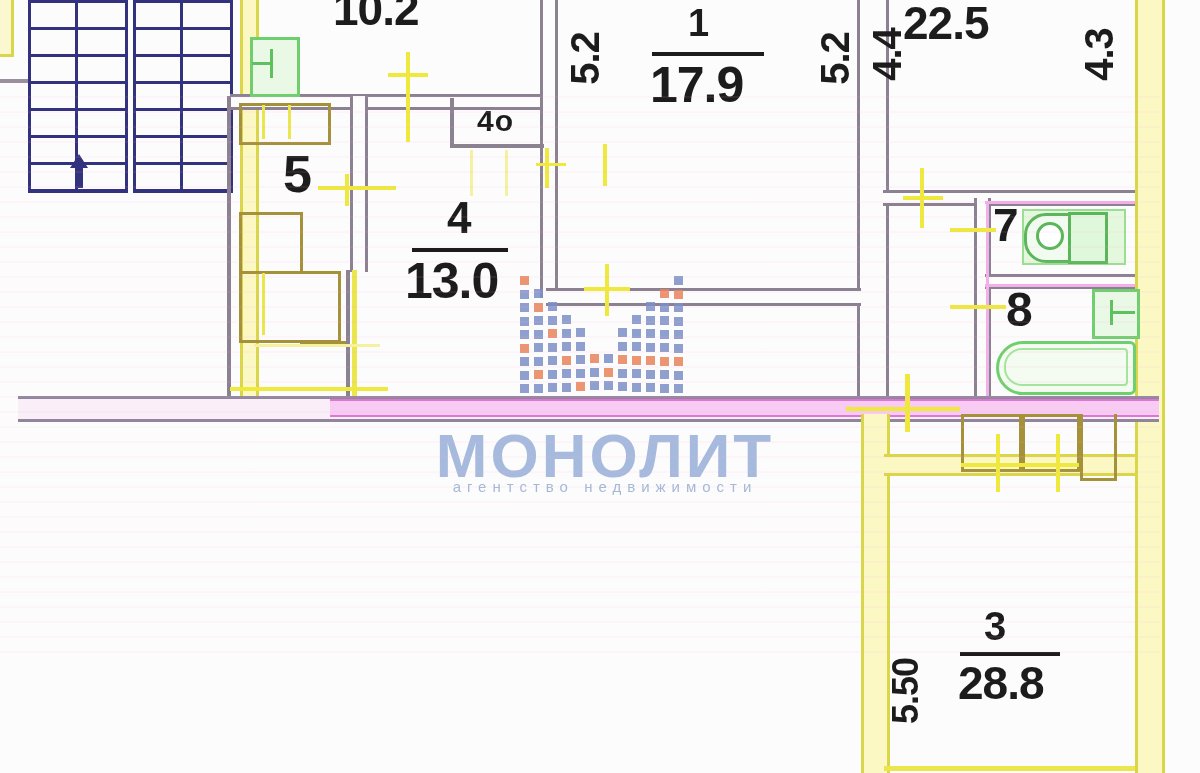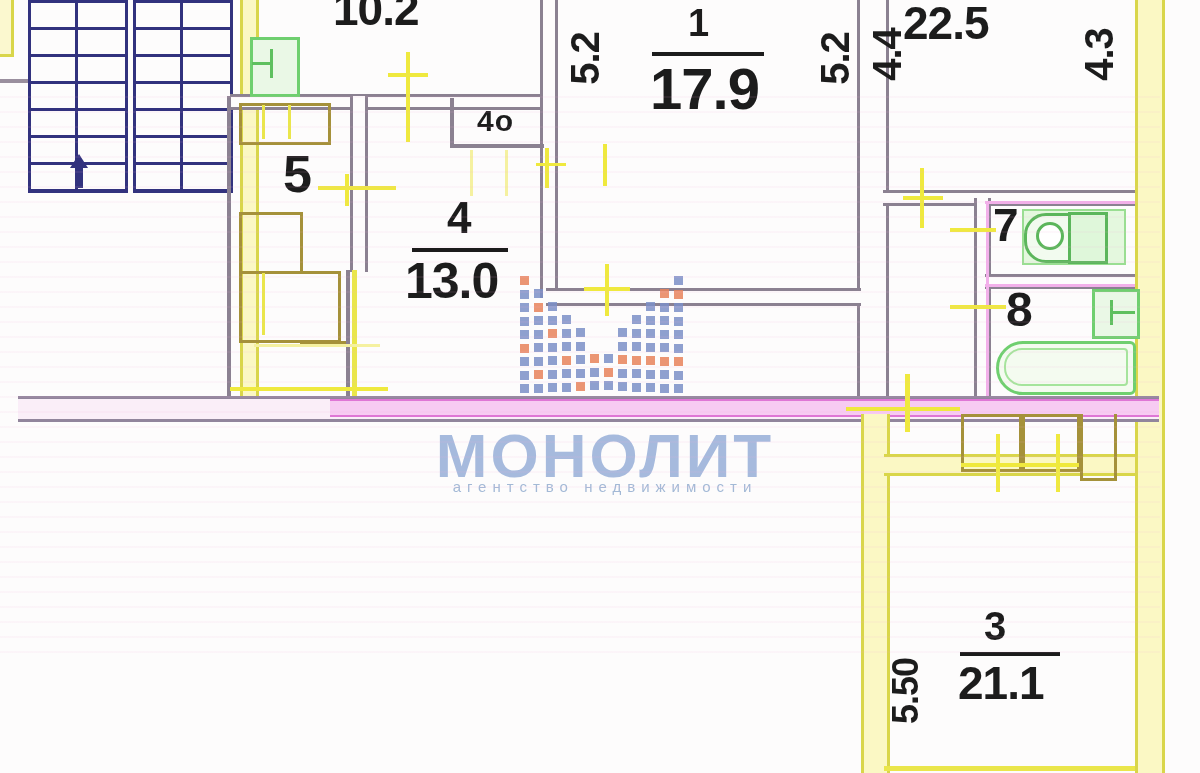--- a/index.html
+++ b/index.html
@@ -210,36 +210,36 @@
       <div style="position:absolute;left:674px;top:370.5px;width:9px;height:9px;background:#7b8fc7;opacity:.85;"></div>
       <div style="position:absolute;left:674px;top:384px;width:9px;height:9px;background:#7b8fc7;opacity:.85;"></div>
     </div>
   <div id="wm-title">МОНОЛИТ</div>
   <div id="wm-sub">агентство недвижимости</div>
 
   <div class="t" style="left:333px;top:-14px;font-size:46px;">10.2</div>
 
   <div class="t" style="left:688px;top:4px;font-size:38px;">1</div>
   <div class="frac" style="left:652px;top:52px;width:112px;"></div>
-  <div class="t" style="left:650px;top:60px;font-size:58px;">17.9</div>
+  <div class="t" style="left:650px;top:60px;font-size:50px;">17.9</div>
 
   <div class="t" style="left:903px;top:0px;font-size:46px;">22.5</div>
 
   <div class="t" style="left:447px;top:196px;font-size:44px;">4</div>
   <div class="frac" style="left:412px;top:248px;width:96px;"></div>
   <div class="t" style="left:405px;top:256px;font-size:50px;">13.0</div>
 
   <div class="t" style="left:283px;top:148px;font-size:52px;">5</div>
   <div class="t" style="left:993px;top:202px;font-size:46px;">7</div>
   <div class="t" style="left:1006px;top:286px;font-size:48px;">8</div>
   <div class="t" style="left:477px;top:106px;font-size:30px;letter-spacing:1px;">4о</div>
 
   <div class="t" style="left:984px;top:606px;font-size:40px;">3</div>
   <div class="frac" style="left:960px;top:652px;width:100px;"></div>
-  <div class="t" style="left:958px;top:660px;font-size:46px;">21.1</div>
+  <div class="t" style="left:958px;top:660px;font-size:46px;">28.8</div>
 
   <div class="vbox" style="left:562px;top:-22px;width:46px;height:160px;">
     <span class="vtext" style="font-size:40px;">5.2</span>
   </div>
   <div class="vbox" style="left:812px;top:-22px;width:46px;height:160px;">
     <span class="vtext" style="font-size:40px;">5.2</span>
   </div>
   <div class="vbox" style="left:866px;top:-26px;width:42px;height:160px;">
     <span class="vtext" style="font-size:40px;">4.4</span>
   </div>

